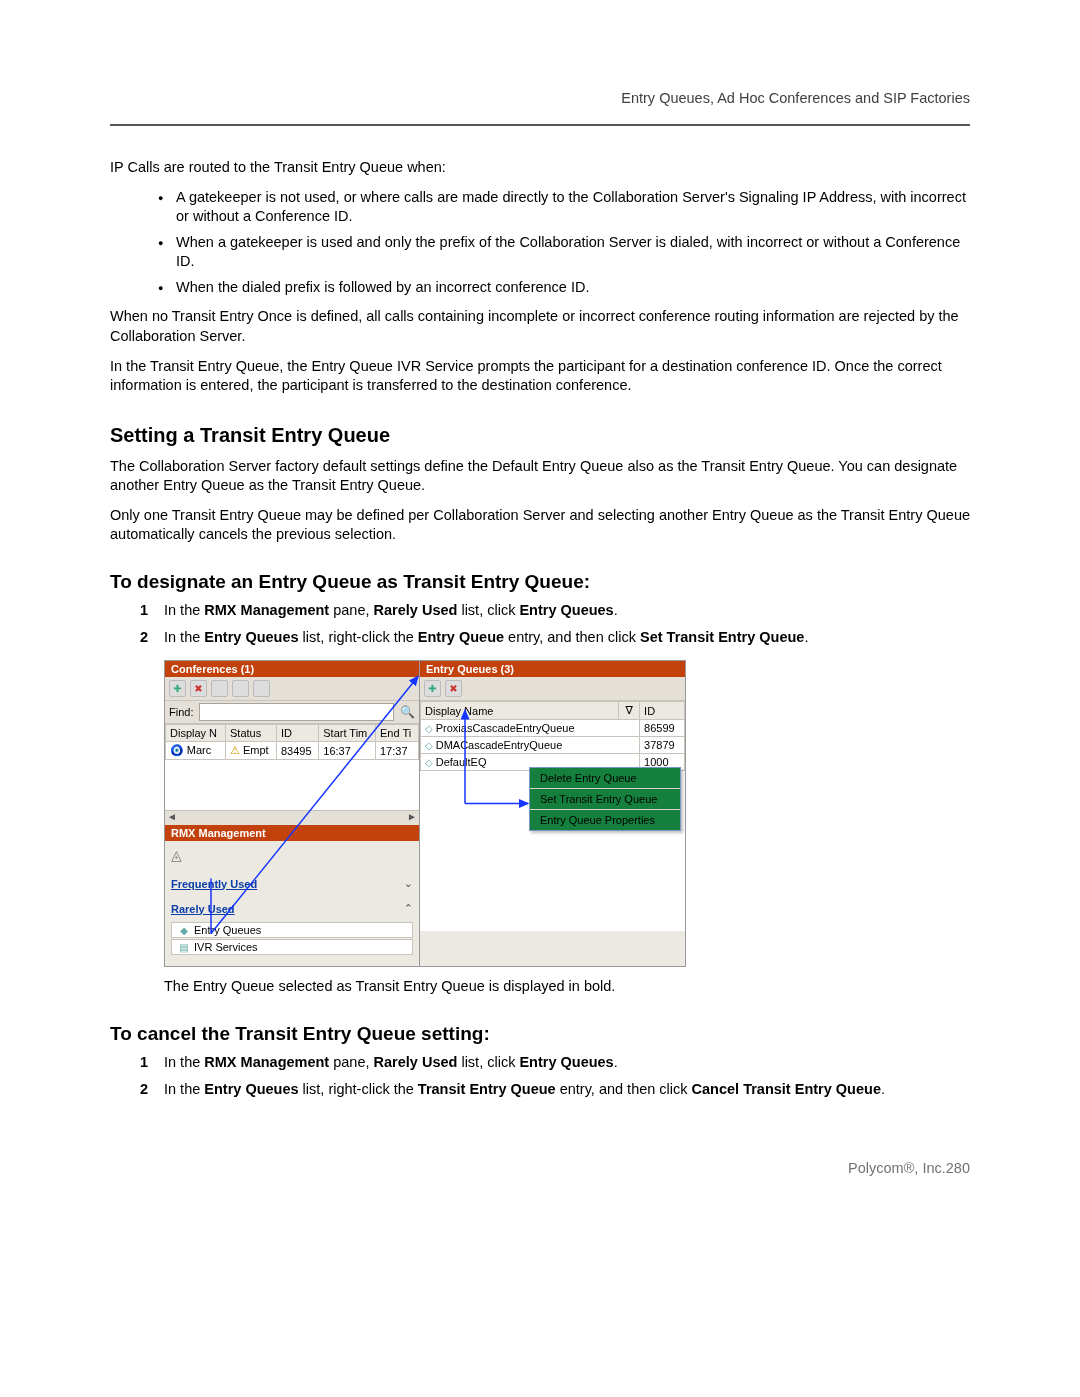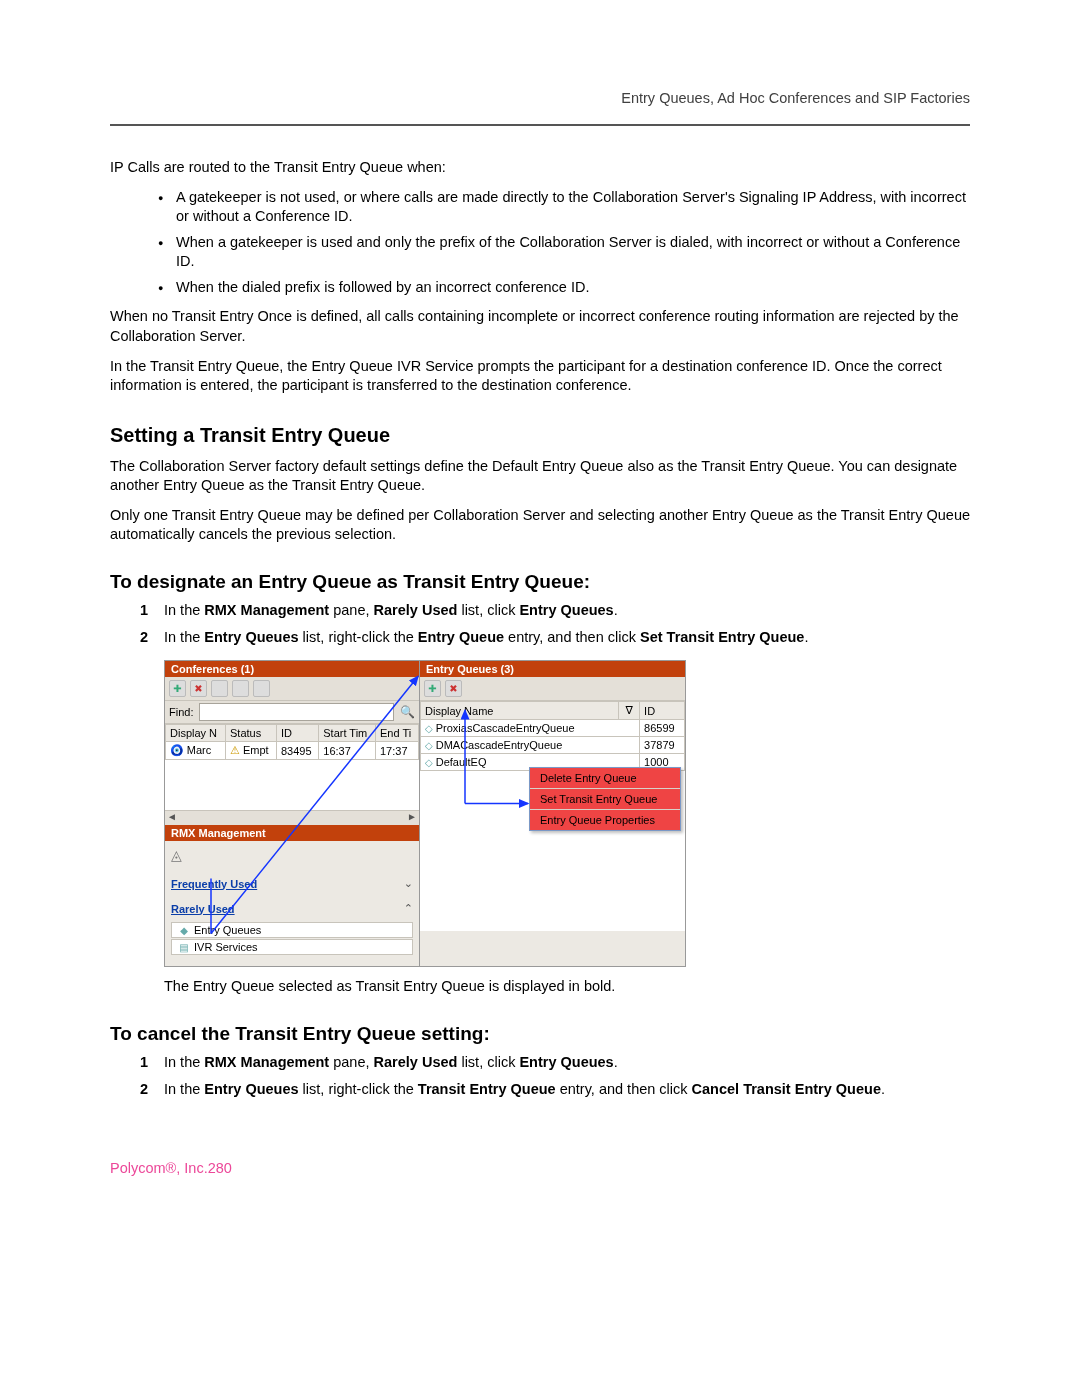--- a/index.html
+++ b/index.html
@@ -72,23 +72,23 @@
     content: counter(step);
     position: absolute;
     left: 0;
     font-weight: bold;
   }
   .b { font-weight: bold; }
   .caption-after { margin-top: 10px; margin-left: 54px; }
   .footer {
     margin-top: 60px;
     display: flex;
-    justify-content: flex-start;
+    justify-content: flex-end;
     font-size: 14.5px;
-    color: #ec4899;
+    color: #737373;
   }
 
   
   .shot-wrap { margin: 12px 0 8px 54px; }
   .shot {
     width: 520px;
     border: 1px solid #999;
     font-family: Tahoma, Arial, sans-serif;
     font-size: 11px;
     color: #000;
@@ -186,21 +186,21 @@
     font-size:11px;
   }
   .tree-item .ti-ico { width:12px; text-align:center; color:#6aa; font-size:10px; }
 
   
   .ctx {
     position:absolute;
     left: 364px;
     top: 106px;
     width: 150px;
-    background:#ef4444;
+    background:#15803d;
     border:1px solid #7a98c6;
     box-shadow: 2px 2px 3px rgba(0,0,0,.25);
     font-size:11px;
   }
   .ctx .mi {
     padding:4px 10px;
     border-bottom:1px solid #d6d2c9;
     cursor:default;
   }
   .ctx .mi:last-child { border-bottom:none; }

